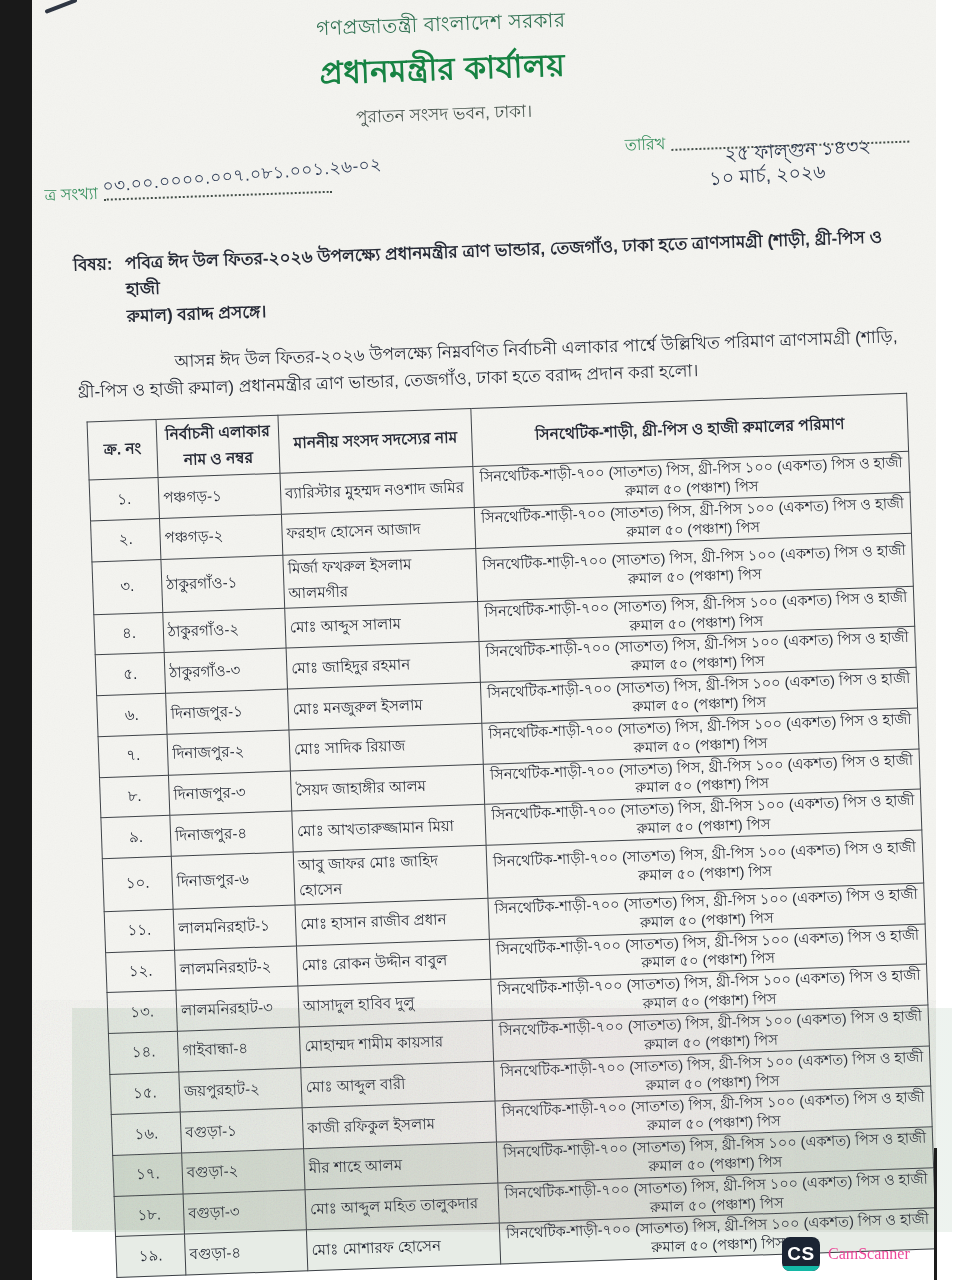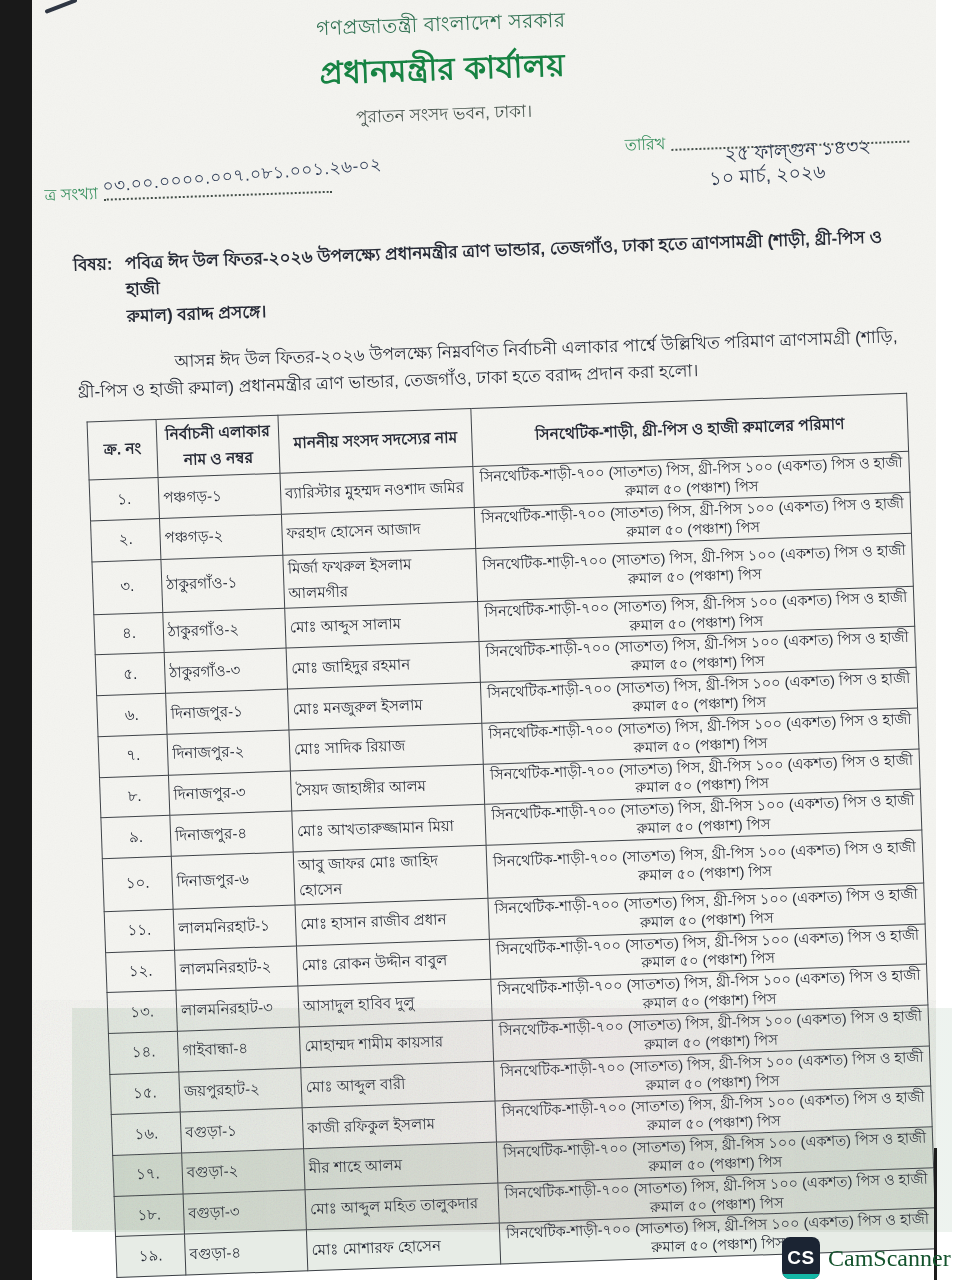--- a/index.html
+++ b/index.html
@@ -52,25 +52,25 @@
   td.c3{text-align:center;font-size:14.5px;line-height:1.3;}
   th.h3{font-size:16px;}
   tbody tr.tinted{background:rgba(146,170,142,0.22);}
 
   .tint-band{position:absolute;left:40px;top:1008px;width:880px;height:224px;pointer-events:none;
     background:linear-gradient(90deg,rgba(120,168,128,0.16),rgba(205,160,185,0.10) 60%,rgba(130,170,140,0.14));
     mix-blend-mode:multiply;}
   .noise-svg{position:absolute;left:0;top:0;width:904px;height:1230px;pointer-events:none;}
 
   .watermark{position:absolute;left:782px;top:1237px;display:flex;align-items:center;gap:8px;}
-  .cs-logo{position:relative;width:38px;height:42px;border-radius:8px;background:#1b2433;overflow:hidden;
+  .cs-logo{position:relative;width:38px;height:34px;border-radius:8px;background:#1b2433;overflow:hidden;
     display:flex;align-items:center;justify-content:center;}
   .cs-logo span{color:#ffffff;font-weight:800;font-size:19px;letter-spacing:.5px;}
   .cs-logo::after{content:"";position:absolute;left:0;bottom:0;width:100%;height:5px;background:#14b8a6;}
-  .cs-text{font-family:"Liberation Serif","DejaVu Serif",serif;font-size:24px;color:#14532d;text-align:center;}
+  .cs-text{font-family:"Liberation Serif","DejaVu Serif",serif;font-size:16px;color:#ec4899;text-align:center;}
 </style>
 </head>
 <body>
 
 <div class="black-strip"></div>
 
 <div class="page">
   <div class="pen-mark"></div>
 
   <div class="doc">

